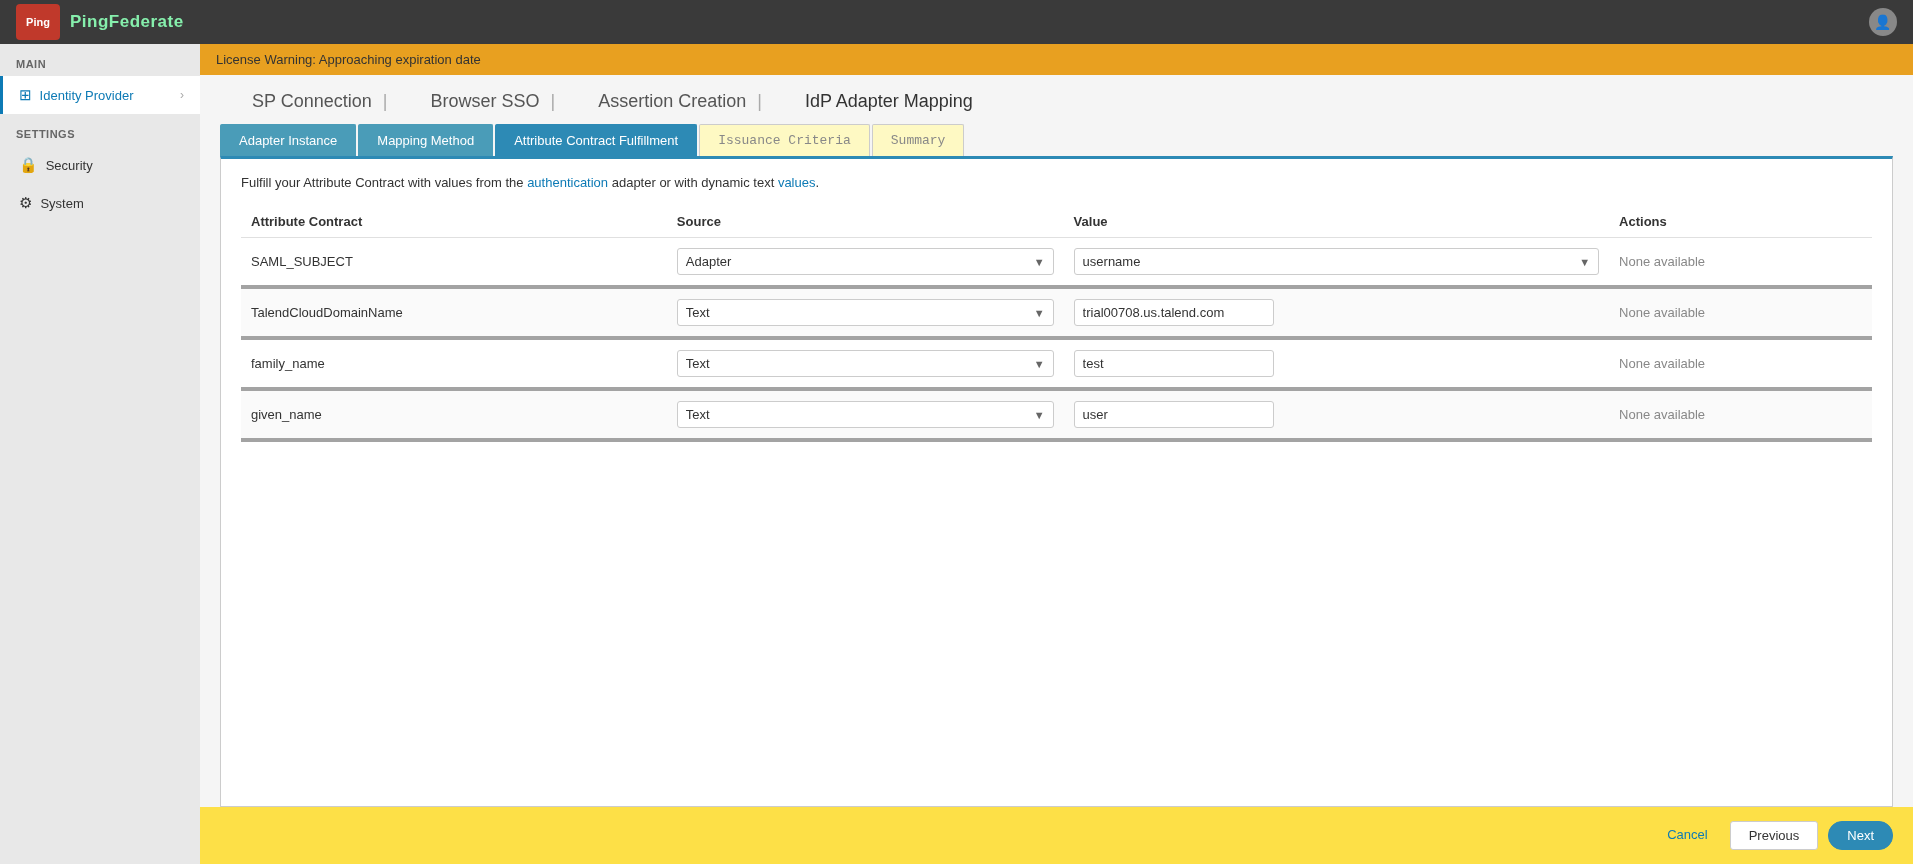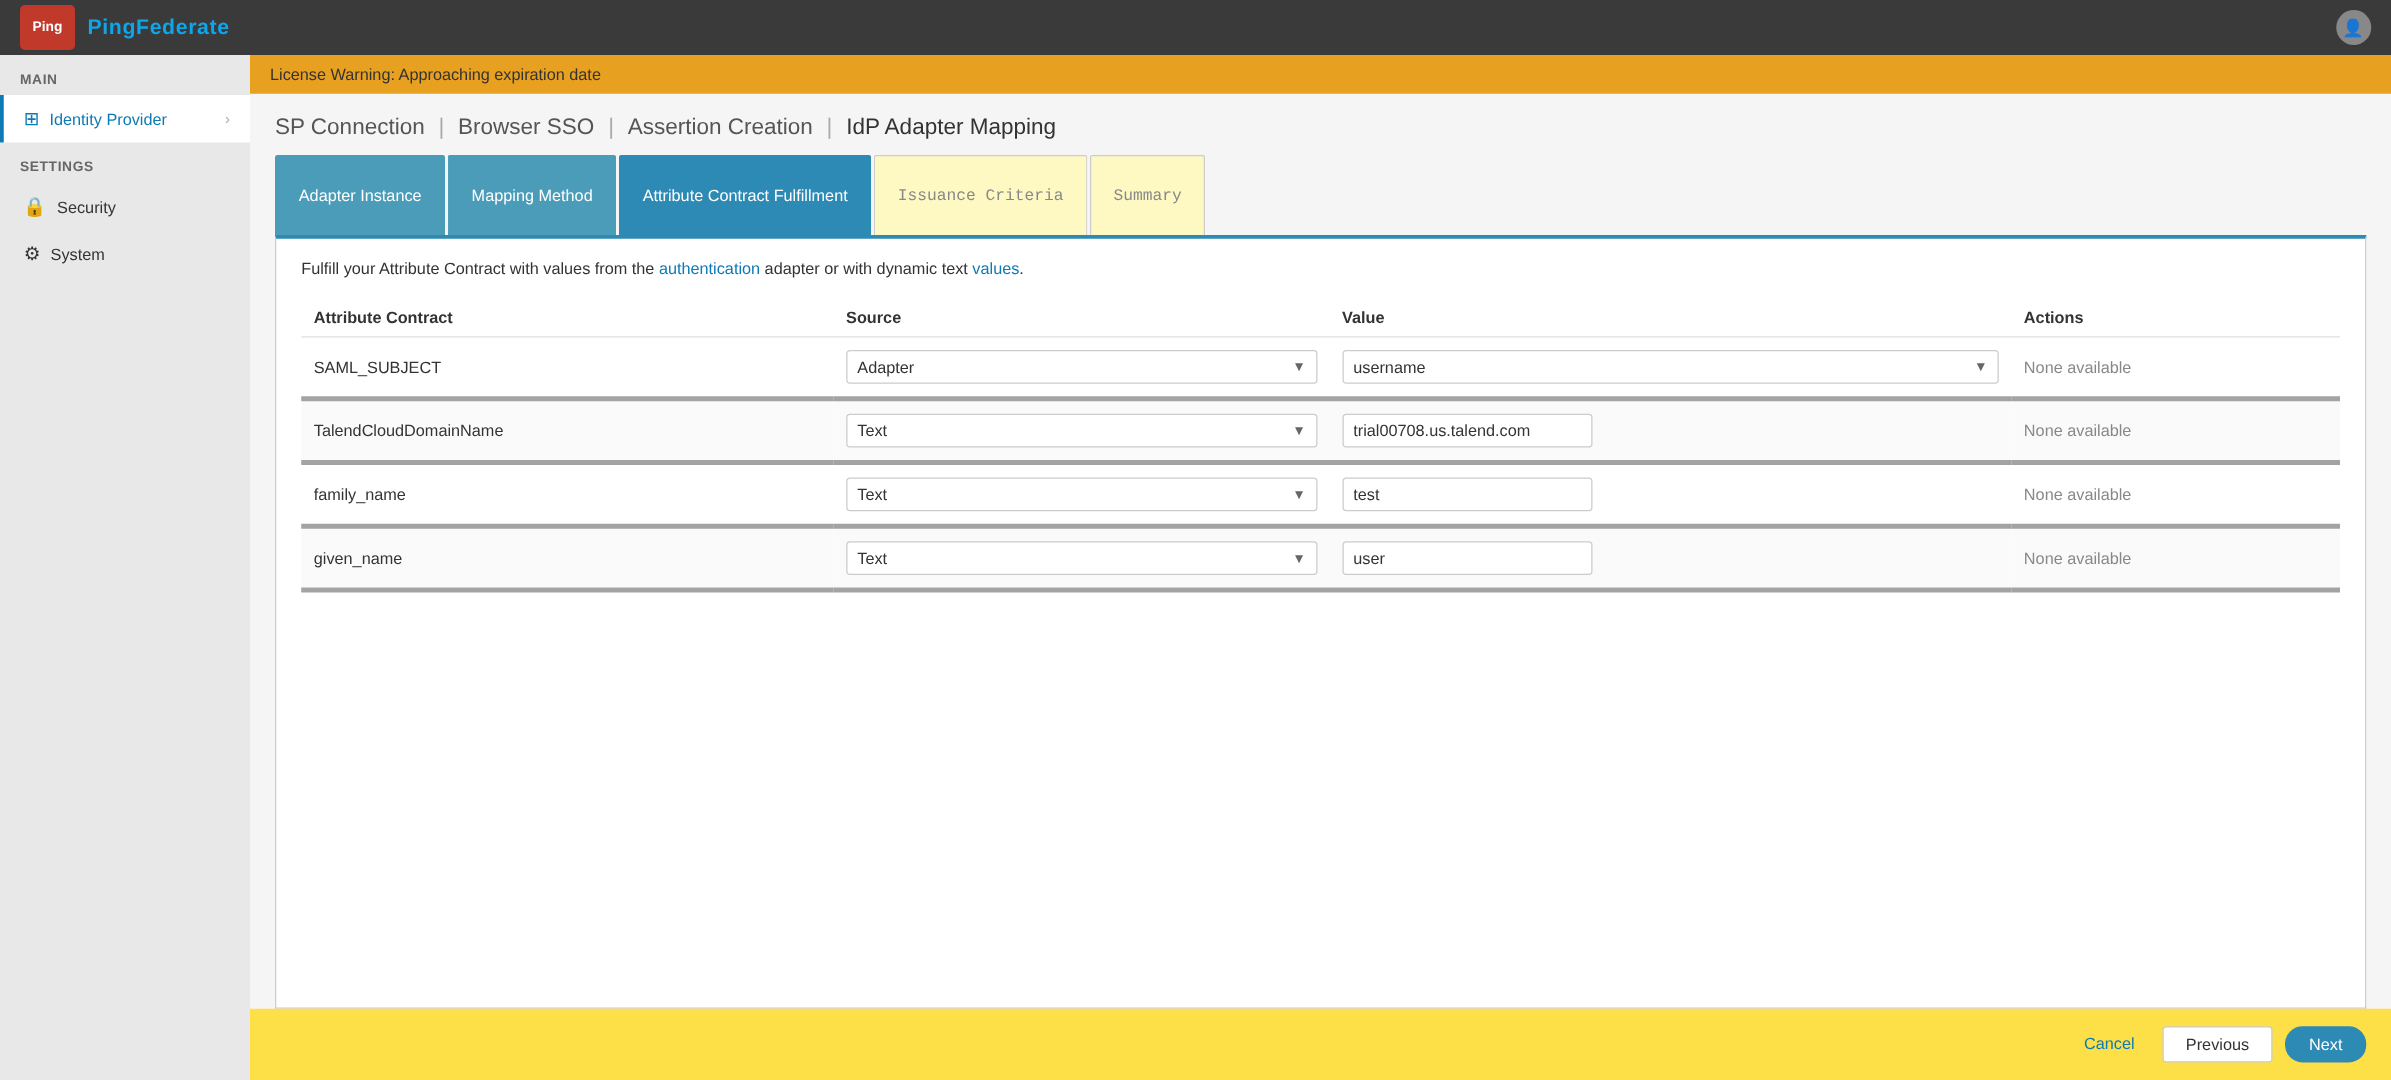--- a/index.html
+++ b/index.html
@@ -25,21 +25,21 @@
       background: #c0392b;
       border-radius: 4px;
       display: flex;
       align-items: center;
       justify-content: center;
       color: white;
       font-weight: bold;
       font-size: 11px;
     }
     .logo-text {
-      color: #0ea5e9;
+      color: #86efac;
       font-size: 17px;
       font-weight: 300;
       letter-spacing: 0.5px;
     }
     .logo-text span { font-weight: 600; }
     .top-nav-right {
       margin-left: auto;
     }
     .user-icon {
       width: 28px;
@@ -133,35 +133,36 @@
       font-size: 18px;
       color: #333;
       flex-shrink: 0;
     }
     .page-breadcrumb .sep {
       color: #aaa;
       margin: 0 6px;
     }
     .page-breadcrumb .bc-item {
       color: #555;
+      margin-left: 32px;
     }
     .page-breadcrumb .bc-item.active {
       color: #333;
       font-weight: 400;
     }
 
     
     .tabs-bar {
       display: flex;
       padding: 12px 20px 0;
       gap: 0;
       flex-shrink: 0;
     }
     .tab {
-      padding: 24px 18px;
+      padding: 8px 18px;
       border: 1px solid #ccc;
       border-bottom: none;
       background: #d8d8d8;
       color: #555;
       cursor: pointer;
       font-size: 13px;
       border-radius: 2px 2px 0 0;
       margin-right: 2px;
     }
     .tab.active {

